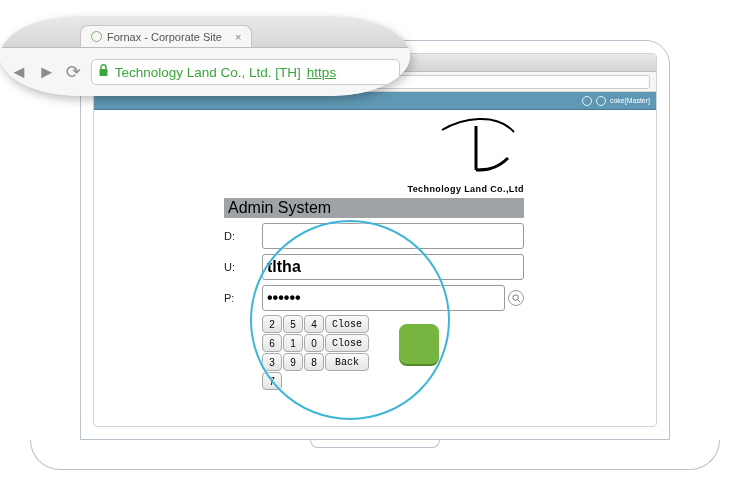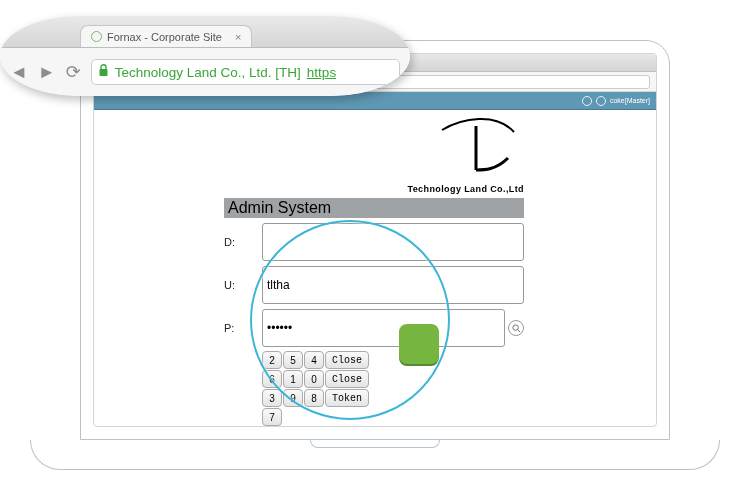--- a/index.html
+++ b/index.html
@@ -131,23 +131,24 @@
     align-items: center;
     margin-top: 5px;
     font-size: 11px;
   }
   .form-row .lbl { width: 38px; color: #222; }
   .form-row input {
     flex: 1;
     height: 18px;
     border: 1px solid #999;
     border-radius: 3px;
-    padding: 18px 4px;
-    font-size: 12px;
+    padding: 12px 4px;
+    font-size: 16px;
     font-family: Arial;
+    font-weight: bold;
   }
   .pw-reveal {
     width: 16px; height: 16px;
     border: 1px solid #999;
     border-radius: 50%;
     margin-left: 3px;
     display: flex; align-items: center; justify-content: center;
     color: #666;
   }
   .token-input {
@@ -321,21 +322,21 @@
         <button>5</button>
         <button>4</button>
         <button class="wide">Close</button>
         <button>6</button>
         <button>1</button>
         <button>0</button>
         <button class="wide">Close</button>
         <button>3</button>
         <button>9</button>
         <button>8</button>
-        <button class="wide">Token</button>
+        <button class="wide">Back</button>
         <button>7</button>
       </div>
     </div>
 
   </div>
 </div>
 <div class="laptop-base"></div>
 <div class="laptop-notch"></div>
 
 <div class="lens-form"></div>

